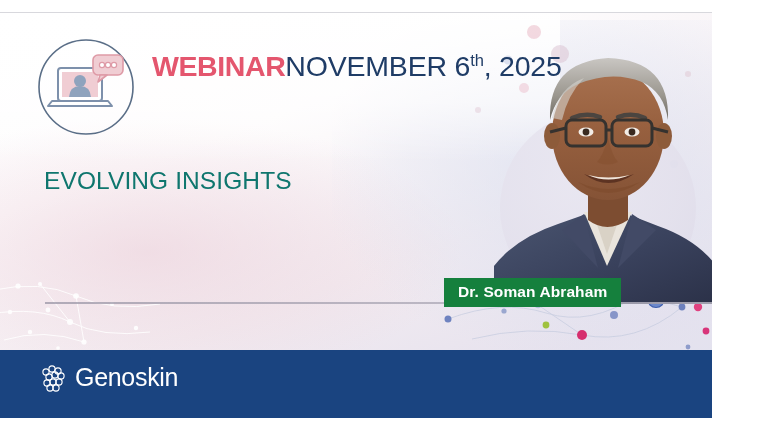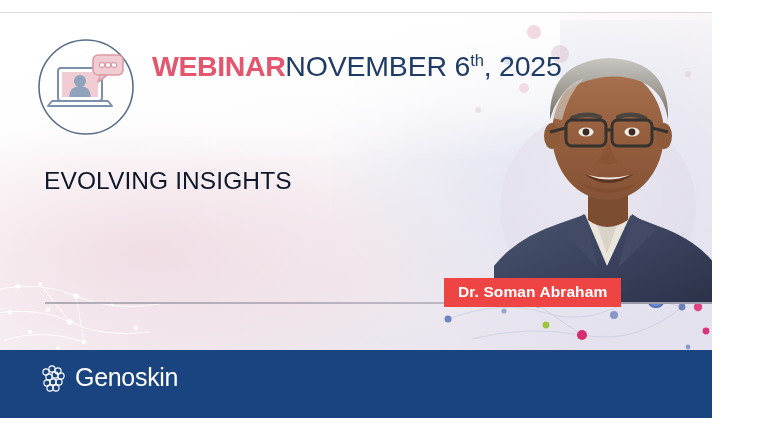--- a/index.html
+++ b/index.html
@@ -122,40 +122,40 @@
 
   
   .title-block {
     position: absolute;
     left: 44px; top: 164px;
     width: 470px;
   }
   .title-line {
     font-size: 24.5px;
     line-height: 1.38;
-    color: #0f172a;
+    color: #0f766e;
     letter-spacing: 0.1px;
     white-space: nowrap;
   }
 
   
   .divider {
     position: absolute;
     left: 45px; top: 302px;
     width: 700px; height: 2px;
     background: linear-gradient(90deg, #9a96a6 0%, #aaa6b4 55%, #c9c6d2 100%);
     opacity: .75;
   }
 
   
   .speaker-badge {
     position: absolute;
     left: 444px; top: 278px;
     padding: 5px 14px 6px 14px;
-    background: #ef4444;
+    background: #15803d;
     color: #ffffff;
     font-size: 15.5px;
     font-weight: 700;
     letter-spacing: 0.1px;
     white-space: nowrap;
   }
 
   
   .footer-bar {
     position: absolute;

